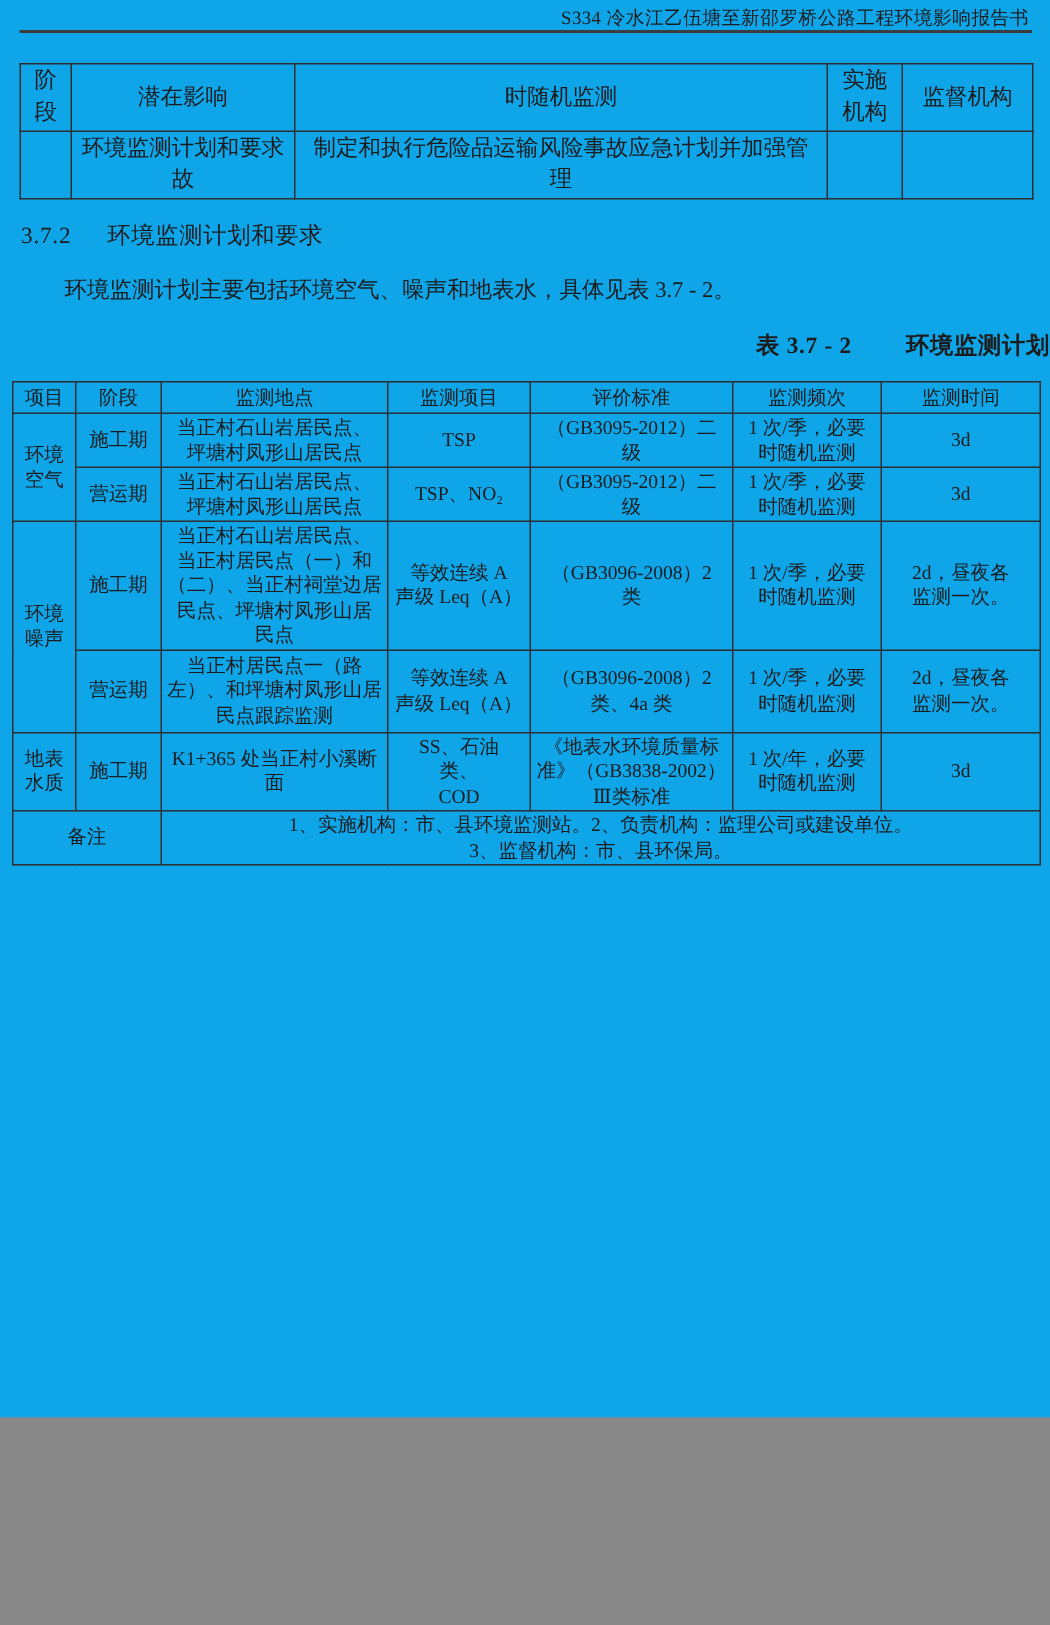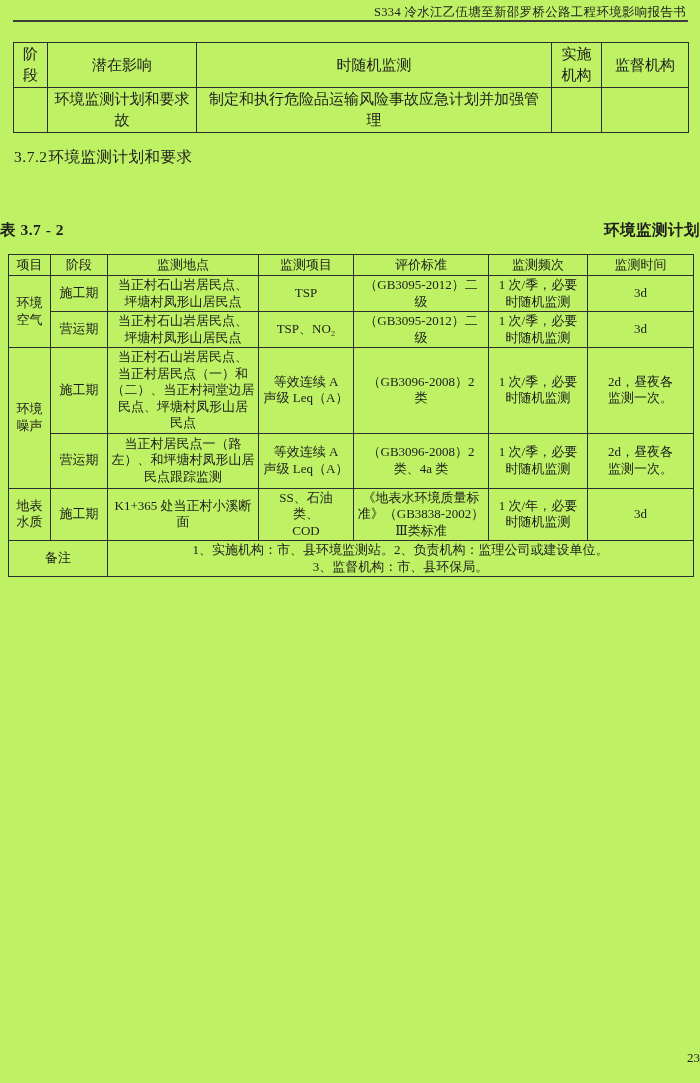--- a/index.html
+++ b/index.html
@@ -1,20 +1,20 @@
 <!DOCTYPE html>
 <html><head>
 <meta charset="utf-8">
 <style>
   html,body{margin:0;padding:0;background:#888;}
   .page{
     position:relative;
-    width:700px;height:1083px;
+    width:700px;height:945px;
     margin:0 auto;
-    background:#bef264;
+    background:#0ea5e9;
     font-family:"Liberation Serif","DejaVu Serif",serif;
     color:#1c1c1c;
     overflow:hidden;
   }
   
   .header-title{
     position:absolute;top:4px;right:14px;
     font-size:12.5px;letter-spacing:.3px;
   }
   .header-rule{
@@ -34,28 +34,28 @@
   .mitigation-table{
     position:absolute;top:42px;left:13px;width:675px;
     font-size:15px;line-height:21px;
   }
   .mitigation-table .hrow{height:44px;}
   .mitigation-table .drow{height:43px;}
   .section-heading{
     position:absolute;top:147px;left:14px;
     font-size:15.5px;letter-spacing:.5px;
   }
-  .section-heading .num{margin-right:1px;font-family:Liberation Serif, serif;}
+  .section-heading .num{margin-right:24px;font-family:Liberation Serif, serif;}
   .body-paragraph{
     position:absolute;top:184px;left:13px;right:13px;
     font-size:15px;line-height:21px;text-indent:2em;
   }
   .table-caption{
     position:absolute;top:220px;left:0;width:700px;
-    display:flex;justify-content:space-between;gap:36px;
+    display:flex;justify-content:flex-end;gap:36px;
     font-size:15.5px;font-weight:bold;letter-spacing:.5px;
   }
   .monitoring-table{
     position:absolute;top:254px;left:8px;width:685px;
     font-size:13px;line-height:16.5px;
   }
   .monitoring-table .r-head{height:21px;margin-top:11px;}
   .r1{height:32px;}
   .r2{height:31px;}
   .r3{height:83px;}
@@ -102,20 +102,21 @@
         <td></td>
         <td></td>
       </tr>
     </tbody>
   </table>
 
   <div class="section-heading">
     <span class="num">3.7.2</span><span>环境监测计划和要求</span>
   </div>
 
+  <div class="body-paragraph">环境监测计划主要包括环境空气、噪声和地表水，具体见表 3.7 - 2。</div>
 
   <div class="table-caption">
     <span>表 3.7 - 2</span>
     <span>环境监测计划</span>
   </div>
 
   <table class="monitoring-table">
     <colgroup>
       <col style="width:42px">
         <col style="width:57px">

